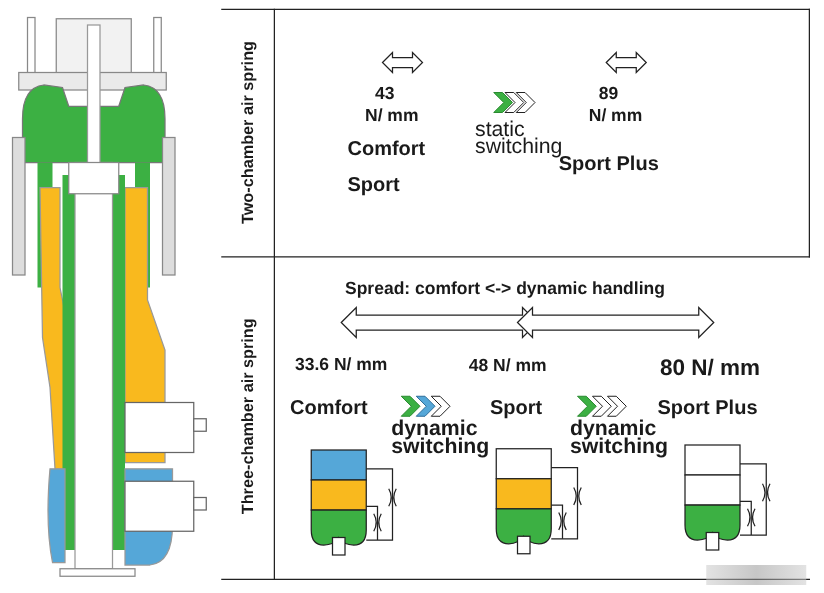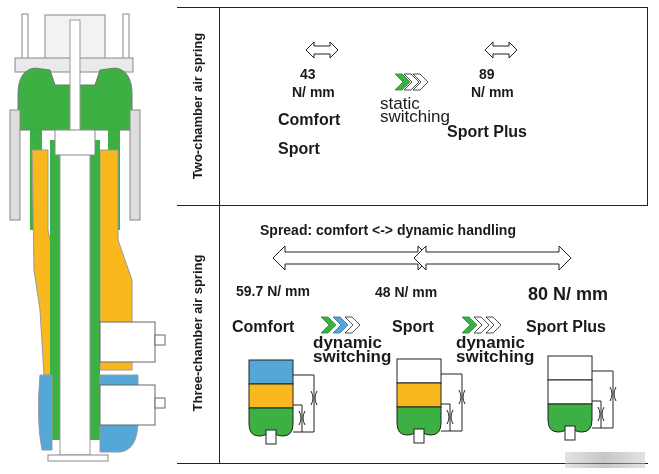--- a/index.html
+++ b/index.html
@@ -79,27 +79,27 @@
 <div class="t small" style="left:380px;top:98px;width:60px">static</div>
 <div class="t small" style="left:380px;top:111px;width:60px">switching</div>
 
 <svg width="34" height="18" style="left:484px;top:41px">
   <path d="M1,9 L9,1 L9,5 L25,5 L25,1 L33,9 L25,17 L25,13 L9,13 L9,17 Z" fill="#fff" stroke="#222" stroke-width="1"></path>
 </svg>
 <div class="t" style="left:479px;top:66px;width:44px;font-size:14px">89</div>
 <div class="t" style="left:471px;top:84px;width:60px;font-size:14px">N/ mm</div>
 <div class="t" style="left:447px;top:123px;width:110px;font-size:16px">Sport Plus</div>
 
-<div class="t" style="left:260px;top:222px;width:330px;font-size:14px">Spread: comfort &lt;-&gt; dynamic handling</div>
+<div class="t" style="left:276px;top:222px;width:330px;font-size:14px">Spread: comfort &lt;-&gt; dynamic handling</div>
 <svg width="300" height="26" style="left:272px;top:245px">
   <path d="M1,13 L13,1 L13,7 L146,7 L146,1 L158,13 L146,25 L146,19 L13,19 L13,25 Z" fill="#fff" stroke="#222" stroke-width="1"></path>
   <path d="M142,13 L154,1 L154,7 L287,7 L287,1 L299,13 L287,25 L287,19 L154,19 L154,25 Z" fill="#fff" stroke="#222" stroke-width="1"></path>
 </svg>
 
-<div class="t" style="left:236px;top:283px;width:110px;font-size:14px">59.7 N/ mm</div>
+<div class="t" style="left:236px;top:283px;width:110px;font-size:14px">33.6 N/ mm</div>
 <div class="t" style="left:375px;top:284px;width:90px;font-size:14px">48 N/ mm</div>
 <div class="t" style="left:528px;top:284px;width:90px;font-size:18px">80 N/ mm</div>
 
 <div class="t" style="left:232px;top:318px;width:76px;font-size:16px">Comfort</div>
 <div class="t" style="left:392px;top:318px;width:56px;font-size:16px">Sport</div>
 <div class="t" style="left:526px;top:318px;width:100px;font-size:16px">Sport Plus</div>
 
 <svg width="46" height="18" style="left:320px;top:316px">
   <path d="M1,1 L8,1 L16,9 L8,17 L1,17 L9,9 Z" fill="#3cb043" stroke="#2a8a30" stroke-width="0.8"></path>
   <path d="M13,1 L20,1 L28,9 L20,17 L13,17 L21,9 Z" fill="#55a7d8" stroke="#2f6e99" stroke-width="0.8"></path>

